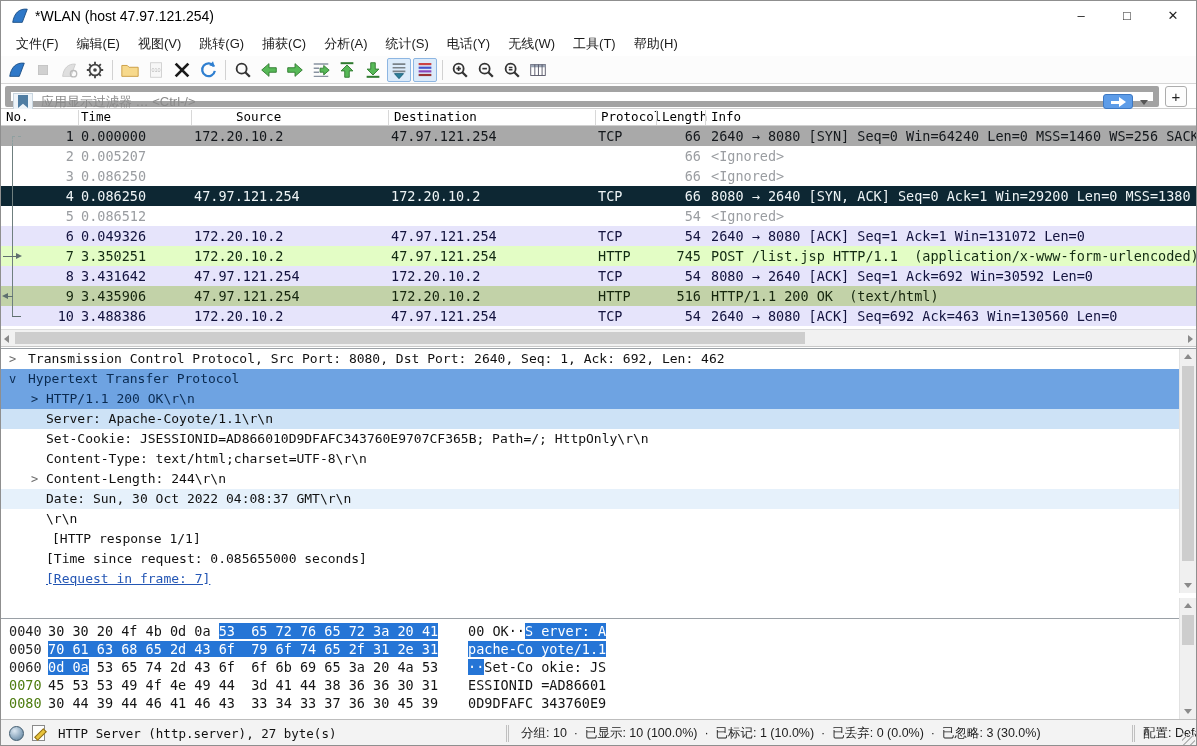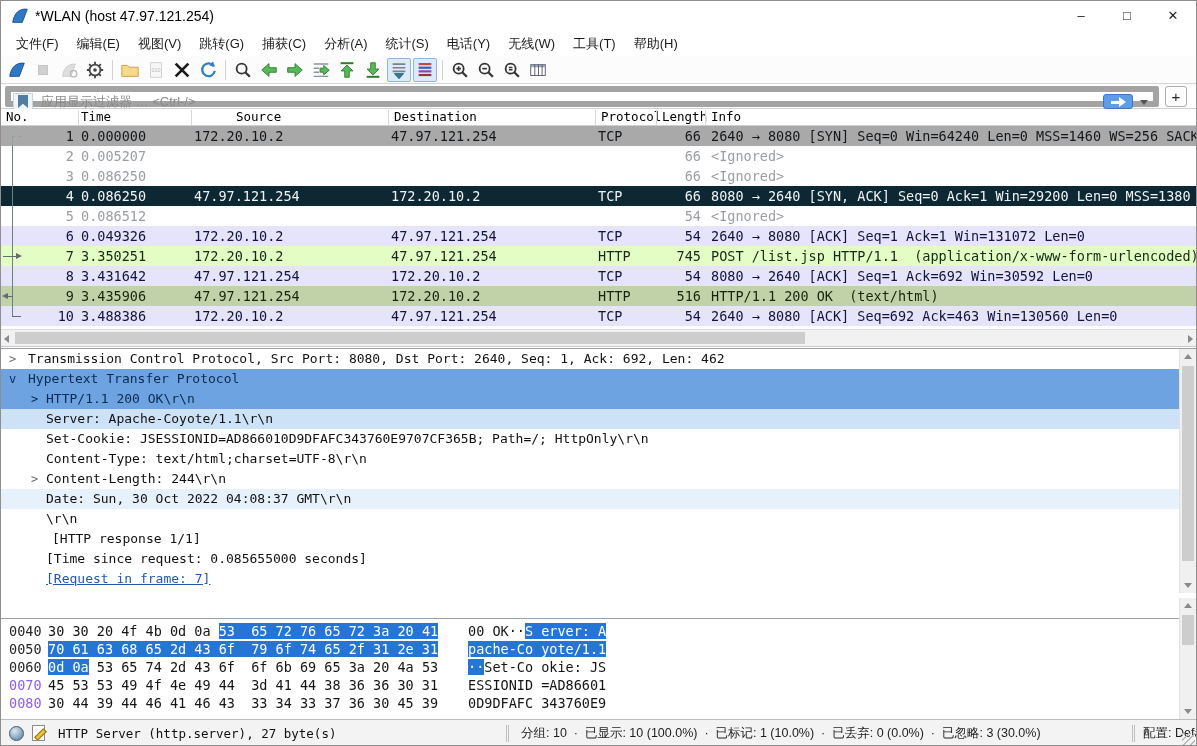--- a/index.html
+++ b/index.html
@@ -78,21 +78,21 @@
   .dline .dtext { position:absolute; top:0; }
   .d-selected { background:#6ea3e2; color:#0a2a50; }
   .d-selected .darrow { color:#0a2a50; }
   .d-field { background:#cde2f6; }
   .d-field2 { background:#e6f1fb; }
   .d-link .dtext { color:#2456b4; text-decoration:underline; }
   
   .hexpane { position:absolute; left:0; top:596px; width:100%; height:122px; background:#fff; border-top:1px solid #9aa0a6; padding-top:3px; overflow:hidden;margin-top:21px; }
   .hrow { position:relative; width:100%; height:18px; font-family:"DejaVu Sans Mono", monospace; font-size:13.5px; line-height:18px; white-space:pre; color:#141414; }
   .hrow .off { position:absolute; left:8px; color:#262626; }
-  .hrow .off.dim { color:#8b5cf6; }
+  .hrow .off.dim { color:#4d7c0f; }
   .hrow .hx { position:absolute; left:47px; }
   .hrow .asc { position:absolute; left:467px; }
   .hl { background:#2575d6; color:#ffffff; }
   
   .vscroll { position:absolute; right:0; width:17px; background:#f0f0f0; border-left:1px solid #e2e2e2; }
   .vs-up { position:absolute; top:5px; left:4px; width:0; height:0; border-bottom:5px solid #8a8a8a; border-left:4px solid transparent; border-right:4px solid transparent; }
   .vs-down { position:absolute; bottom:5px; left:4px; width:0; height:0; border-top:5px solid #8a8a8a; border-left:4px solid transparent; border-right:4px solid transparent; }
   .vs-handle { position:absolute; left:2px; width:12px; background:#cdcdcd; }
   
   .statusbar { position:absolute; left:0; top:718px; width:100%; height:28px; background:#f3f3f3; border-top:1px solid #bdbdbd; font-size:12.5px; }

